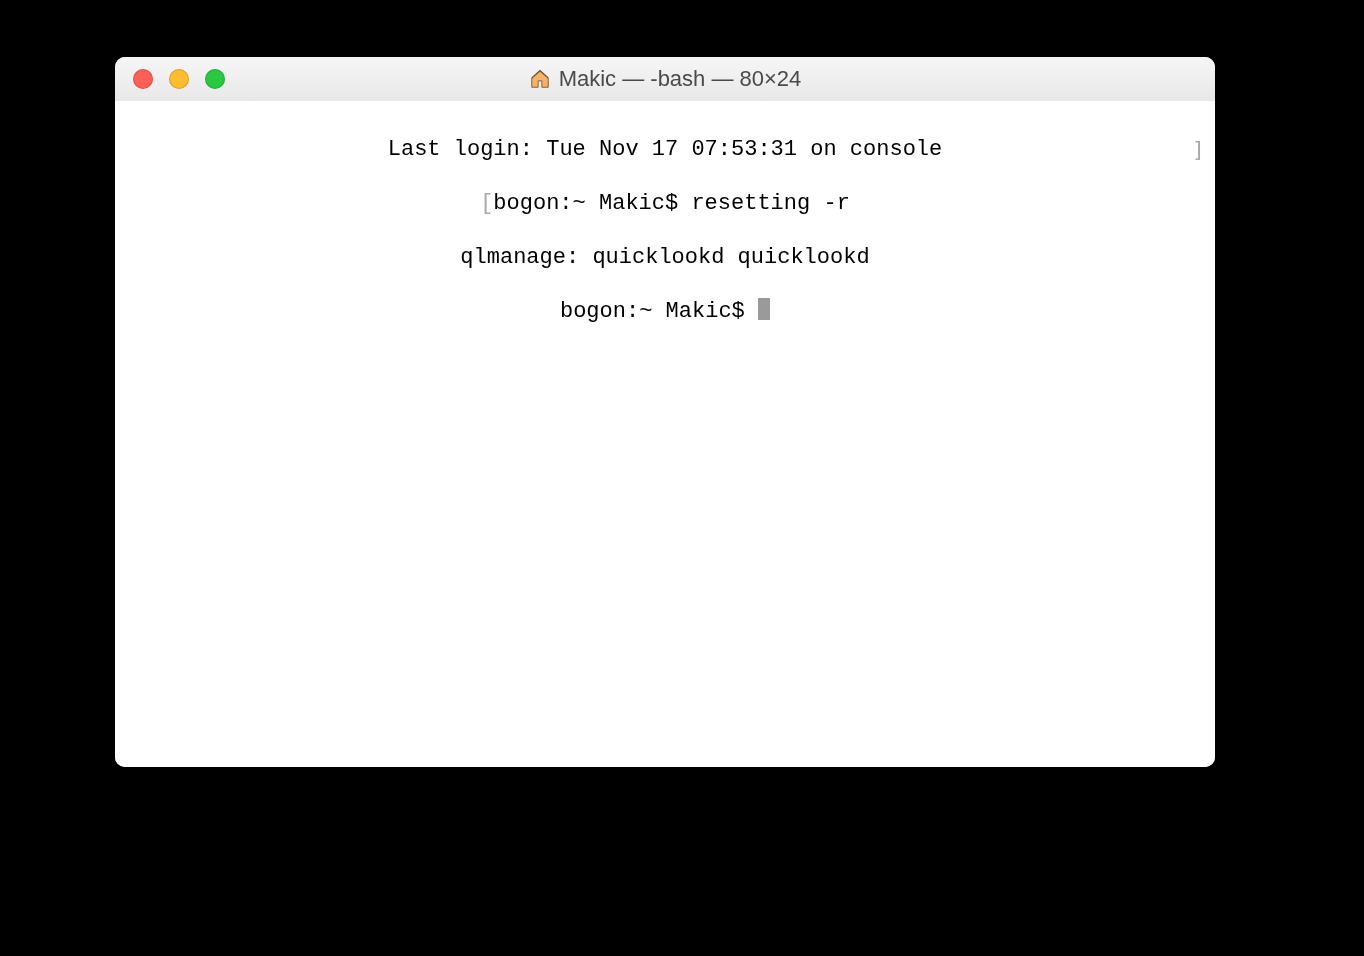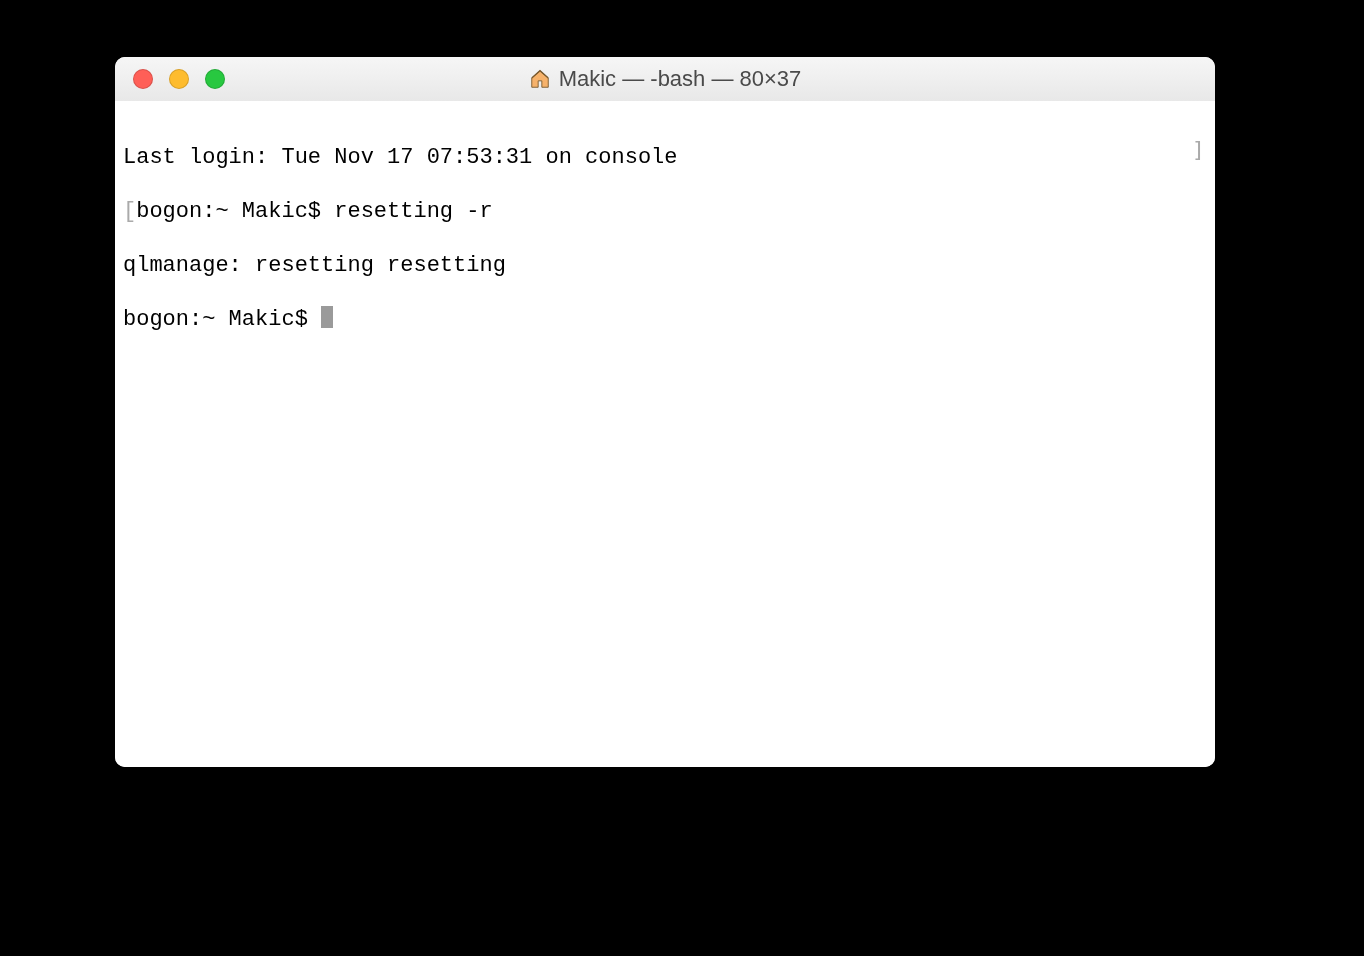--- a/index.html
+++ b/index.html
@@ -71,23 +71,24 @@
     top: 44px;
     left: 0; right: 0; bottom: 0;
     background: #fff;
   }
 
   .term {
     font-family: "Menlo", "Consolas", "Liberation Mono", monospace;
     font-size: 22px;
     line-height: 27px;
     color: #000;
-    padding: 16px 8px 0 8px;
+    padding: 8px 8px 0 8px;
     white-space: pre;
     position: relative;
+    text-align: center;
   }
 
   .term .line { display: block; }
   .term .faint { color: #aaa; }
 
   .cursor {
     display: inline-block;
     width: 12px;
     height: 22px;
     background: #9a9a9a;
@@ -114,27 +115,27 @@
       <div class="tl yellow"></div>
       <div class="tl green"></div>
     </div>
     <div class="title-wrap">
       <span class="home-icon">
         <svg width="22" height="22" viewBox="0 0 24 24">
           <path d="M3 11 L12 3 L21 11 L21 21 L14 21 L14 14 L10 14 L10 21 L3 21 Z" fill="#f6b26b" stroke="#7a5a2e" stroke-width="1"></path>
           <path d="M3 11 L12 3 L21 11" fill="none" stroke="#7a5a2e" stroke-width="1.5"></path>
         </svg>
       </span>
-      <span class="title-text">Makic — -bash — 80×37</span>
+      <span class="title-text">Makic — -bash — 80×24</span>
     </div>
   </div>
 
   <div class="content">
     <div class="term">
 <span class="line">Last login: Tue Nov 17 07:53:31 on console</span>
 <span class="line"><span class="faint">[</span><span>bogon:~ Makic$ </span><span>resetting -r</span></span>
-<span class="line">qlmanage: resetting resetting</span>
+<span class="line">qlmanage: quicklookd quicklookd</span>
 <span class="line"><span>bogon:~ Makic$ </span><span class="cursor"></span></span>
       <span class="right-bracket faint">]</span>
     </div>
   </div>
 
 </div>
 
 </body></html>

